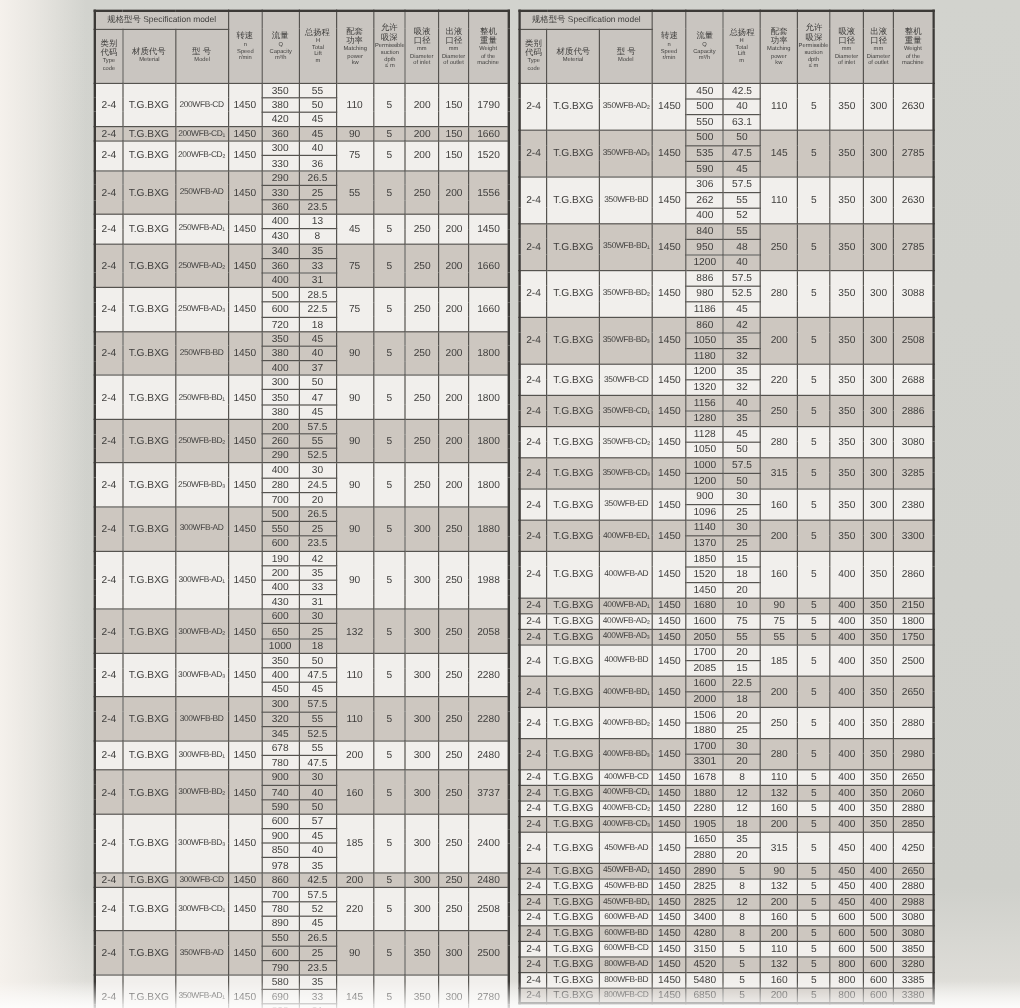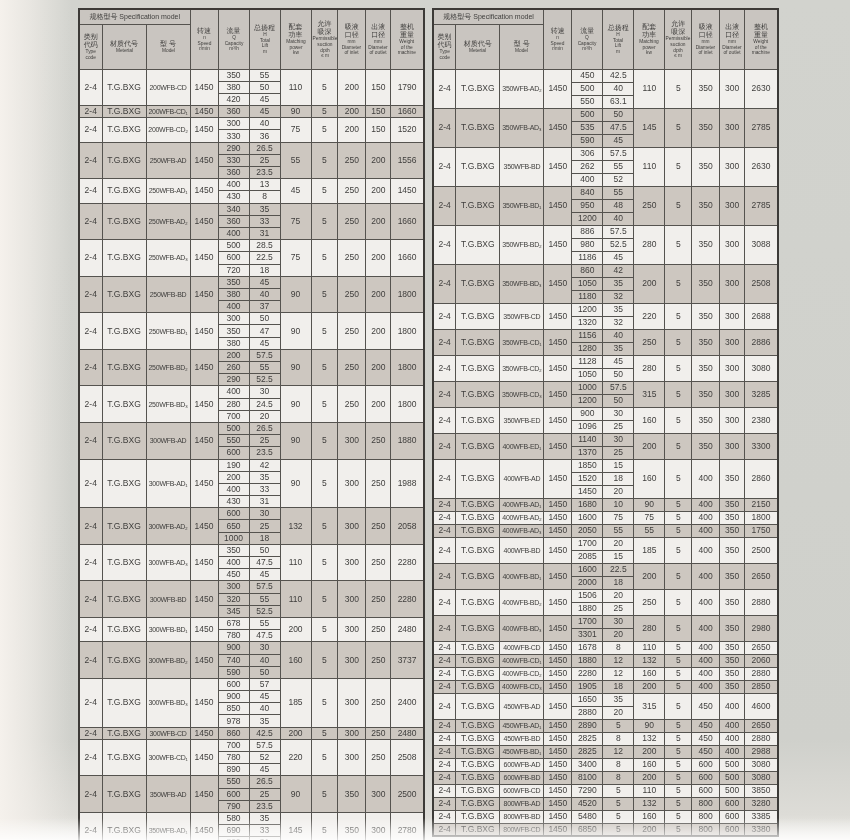--- a/index.html
+++ b/index.html
@@ -1127,21 +1127,21 @@
           <td rowspan="2">2-4</td>
           <td rowspan="2">T.G.BXG</td>
           <td rowspan="2" class="model">450WFB-AD</td>
           <td rowspan="2">1450</td>
           <td>1650</td>
           <td>35</td>
           <td rowspan="2">315</td>
           <td rowspan="2">5</td>
           <td rowspan="2">450</td>
           <td rowspan="2">400</td>
-          <td rowspan="2">4600</td>
+          <td rowspan="2">4250</td>
         </tr>
         <tr>
           <td>2880</td>
           <td>20</td>
         </tr>
         <tr class="shaded">
           <td rowspan="1">2-4</td>
           <td rowspan="1">T.G.BXG</td>
           <td rowspan="1" class="model">450WFB-AD₁</td>
           <td rowspan="1">1450</td>
@@ -1190,34 +1190,34 @@
           <td rowspan="1">5</td>
           <td rowspan="1">600</td>
           <td rowspan="1">500</td>
           <td rowspan="1">3080</td>
         </tr>
         <tr class="shaded">
           <td rowspan="1">2-4</td>
           <td rowspan="1">T.G.BXG</td>
           <td rowspan="1" class="model">600WFB-BD</td>
           <td rowspan="1">1450</td>
-          <td>8100</td>
+          <td>4280</td>
           <td>8</td>
           <td rowspan="1">200</td>
           <td rowspan="1">5</td>
           <td rowspan="1">600</td>
           <td rowspan="1">500</td>
           <td rowspan="1">3080</td>
         </tr>
         <tr>
           <td rowspan="1">2-4</td>
           <td rowspan="1">T.G.BXG</td>
           <td rowspan="1" class="model">600WFB-CD</td>
           <td rowspan="1">1450</td>
-          <td>7290</td>
+          <td>3150</td>
           <td>5</td>
           <td rowspan="1">110</td>
           <td rowspan="1">5</td>
           <td rowspan="1">600</td>
           <td rowspan="1">500</td>
           <td rowspan="1">3850</td>
         </tr>
         <tr class="shaded">
           <td rowspan="1">2-4</td>
           <td rowspan="1">T.G.BXG</td>

